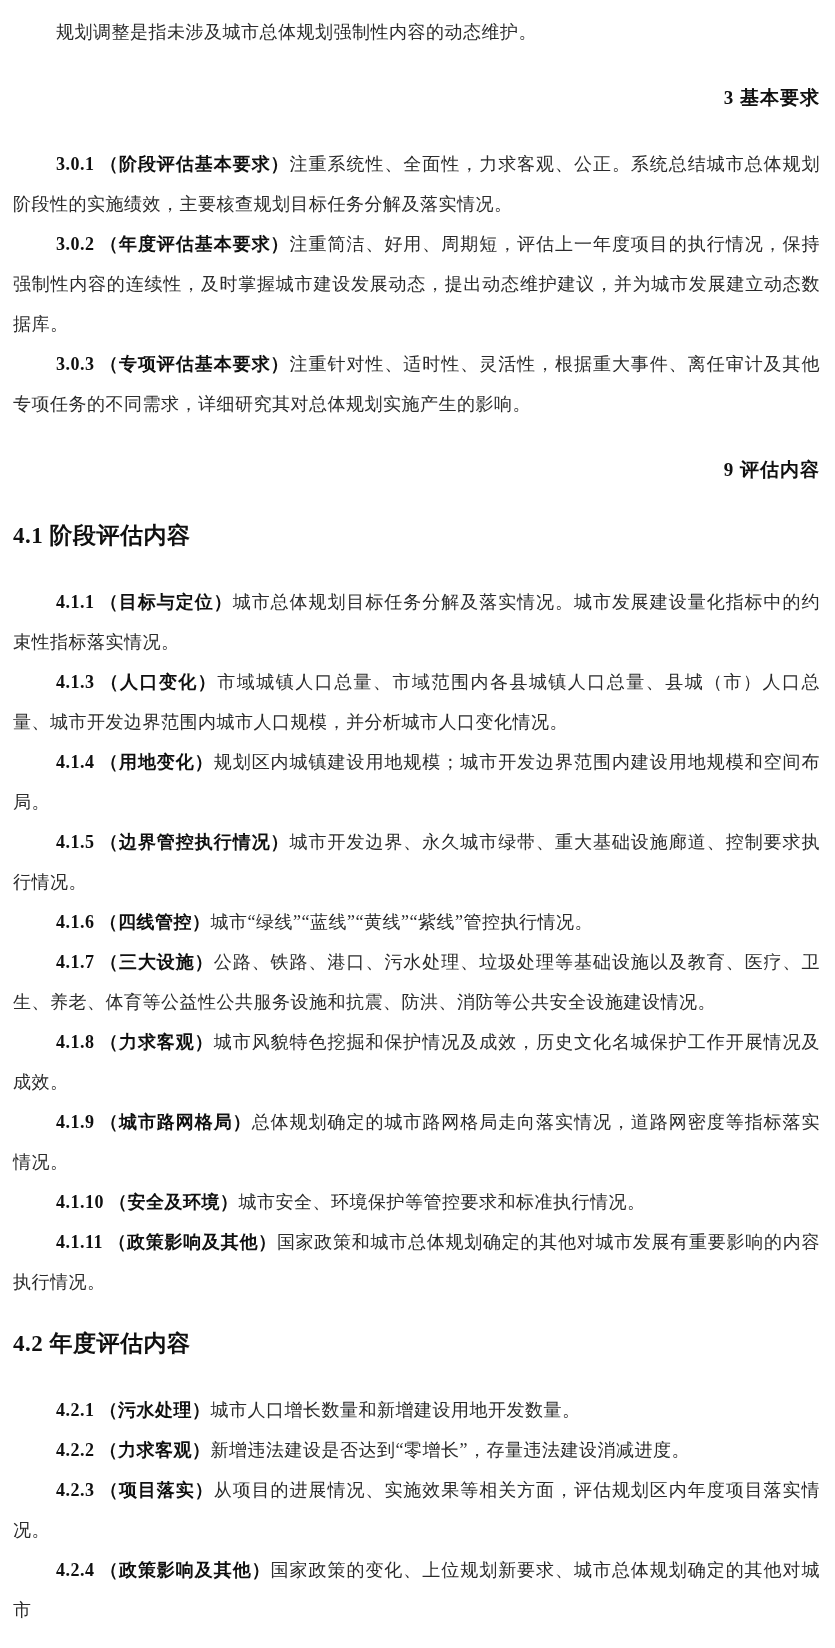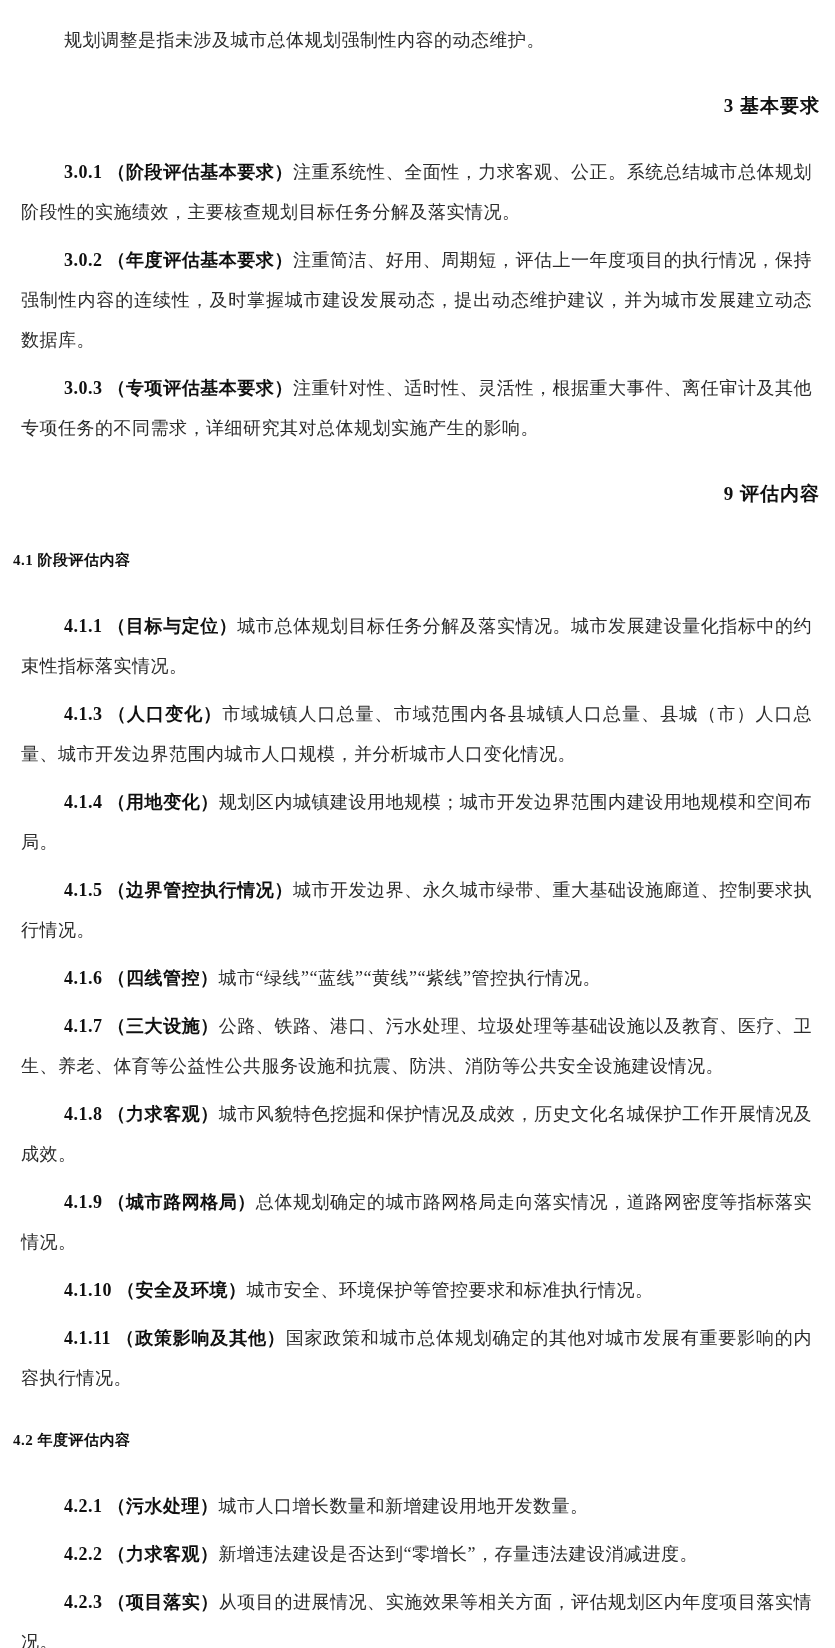--- a/index.html
+++ b/index.html
@@ -15,21 +15,21 @@
   }
   .page {
     box-sizing: border-box;
     width: 835px;
     height: 1648px;
     padding: 12px 15px 0 13px;
     overflow: hidden;
     background: var(--page-bg, #ffffff);
   }
   p.para {
-    margin: 8px;
+    margin: 0;
     font-size: 18px;
     line-height: 40px;
     text-align: justify;
     text-indent: 43px;
     color: var(--text-color, #2b2b2b);
     letter-spacing: 0.5px;
   }
   p.para .lead {
     font-weight: bold;
     color: var(--lead-color, #101010);
@@ -38,21 +38,21 @@
     margin: 26px 0;
     font-size: 19px;
     line-height: 40px;
     text-align: right;
     font-weight: bold;
     color: var(--lead-color, #101010);
     letter-spacing: 1px;
   }
   h3.hs {
     margin: 22px 0 26px 0;
-    font-size: 15px;
+    font-size: 23px;
     line-height: 40px;
     text-align: left;
     font-weight: bold;
     color: var(--lead-color, #101010);
     letter-spacing: 0.5px;
   }
 </style>
 </head>
 <body>
 

